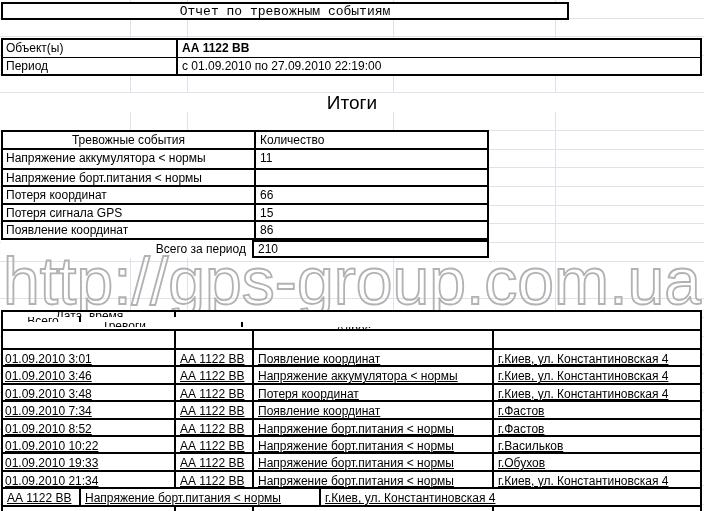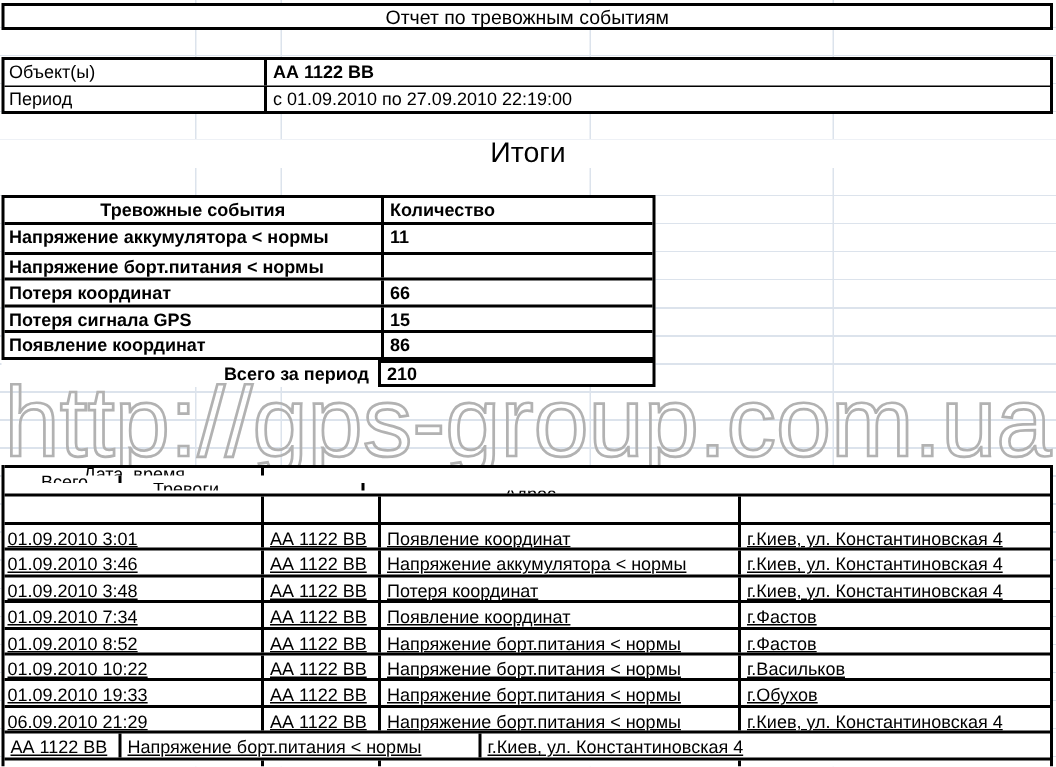--- a/index.html
+++ b/index.html
@@ -17,41 +17,42 @@
     background-size:1px 100%,1px 100%,1px 100%,1px 100%,100% 100%;
     background-position:130px 0,187px 0,393px 0,555px 0,0 0;
     background-repeat:no-repeat,no-repeat,no-repeat,no-repeat,repeat;
     font-size:12px;
   }
 
   .abs { position:absolute; }
 
   
   .title-box {
-    left:1px; top:2px; width:701px; height:18px;
+    left:1px; top:2px; width:568px; height:18px;
     border:2px solid #000; background:#fff;
     display:flex; align-items:center; justify-content:center;
     font-size:13px;
+    font-family:Liberation Mono, monospace;
   }
 
   
   .info-table { left:1px; top:38px; width:701px; border:2px solid #000; background:#fff; }
   .info-row { display:flex; height:17px; }
   .info-row + .info-row { border-top:1px solid #000; }
   .info-label { width:175px; border-right:2px solid #000; padding:1px 0 0 3px; }
   .info-value { flex:1; padding:1px 0 0 4px; }
   .bold { font-weight:bold; }
 
   
   .band { background:#fff; display:flex; align-items:center; justify-content:center; font-size:19px; }
   .itogi-band { left:0; top:93px; width:704px; height:19px; }
   .detail-band { left:190px; top:270px; width:320px; height:23px; }
 
   
-  .sum-table { left:1px; top:130px; width:436px; background:#fff;font-weight:bold; }
+  .sum-table { left:1px; top:130px; width:488px; background:#fff; }
   .sum-main { border:2px solid #000; }
   .sum-header { display:flex; height:18px; border-bottom:2px solid #000; }
   .sum-header .c1 { width:253px; border-right:2px solid #000; display:flex; align-items:center; justify-content:center; }
   .sum-header .c2 { flex:1; padding:1px 0 0 4px; }
   .sum-row { display:flex; height:17.5px; }
   .sum-row + .sum-row { border-top:2px solid #000; }
   .sum-row .c1 { width:253px; border-right:2px solid #000; padding:1px 0 0 3px; }
   .sum-row .c2 { flex:1; padding:1px 0 0 4px; }
   .sum-total { display:flex; height:18px; }
   .sum-total .c1 { width:251px; text-align:right; padding:2px 6px 0 0; }
@@ -182,21 +183,21 @@
       <div class="cell c3">Напряжение борт.питания &lt; нормы</div>
       <div class="cell c4">г.Васильков</div>
     </div>
     <div class="det-row det-data">
       <div class="cell c1">01.09.2010 19:33</div>
       <div class="cell c2">АА 1122 ВВ</div>
       <div class="cell c3">Напряжение борт.питания &lt; нормы</div>
       <div class="cell c4">г.Обухов</div>
     </div>
     <div class="det-row det-data">
-      <div class="cell c1">06.09.2010 21:29</div>
+      <div class="cell c1">01.09.2010 21:34</div>
       <div class="cell c2">АА 1122 ВВ</div>
       <div class="cell c3">Напряжение борт.питания &lt; нормы</div>
       <div class="cell c4">г.Киев, ул. Константиновская 4</div>
     </div>
     <div class="det-row det-data">
       <div class="cell c2">АА 1122 ВВ</div>
       <div class="cell c3">Напряжение борт.питания &lt; нормы</div>
       <div class="cell c4">г.Киев, ул. Константиновская 4</div>
     </div>
 

